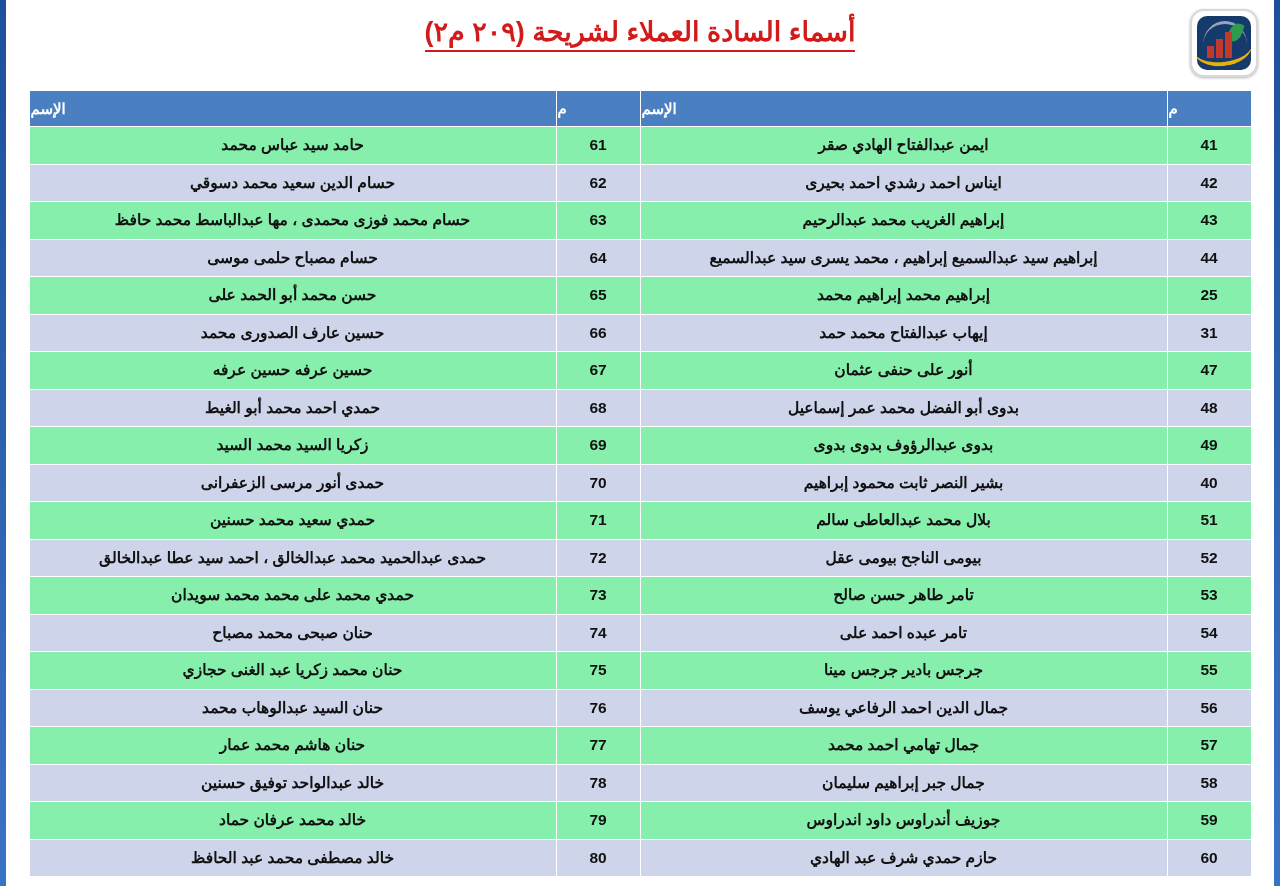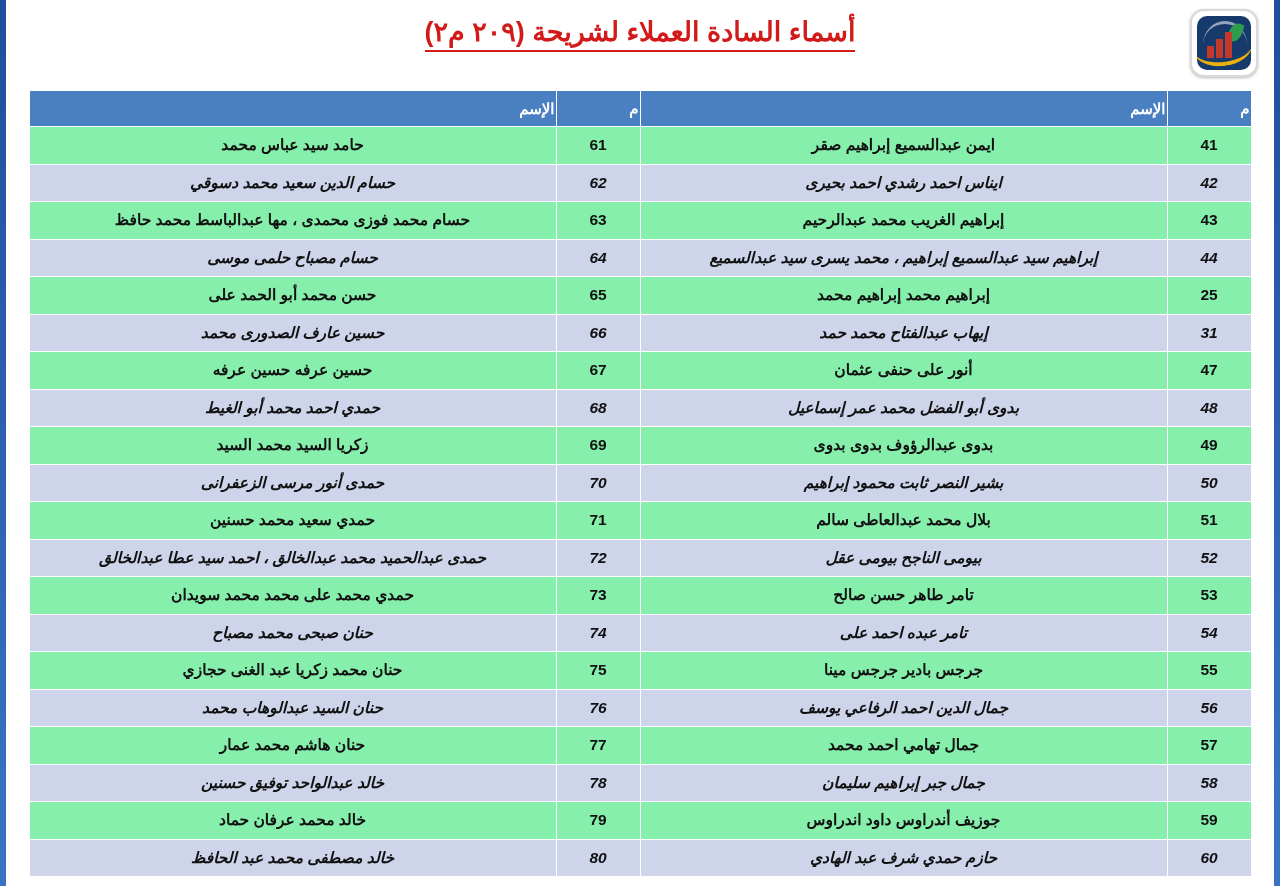--- a/index.html
+++ b/index.html
@@ -129,37 +129,37 @@
   table.list col.c-num { width: 84px; }
   table.list col.c-name { width: 527px; }
 
   table.list thead th {
     background: #4a7fc1;
     color: #ffffff;
     font-size: 15px;
     font-weight: bold;
     height: 33px;
     border: 1px solid #ffffff;
-    text-align: right;
+    text-align: left;
     vertical-align: middle;
   }
   table.list tbody td {
     height: 36.5px;
     border: 1px solid #ffffff;
     text-align: center;
     vertical-align: middle;
     font-size: 15.5px;
     color: #111111;
     font-weight: bold;
     padding: 0 6px;
     white-space: nowrap;
     overflow: hidden;
   }
   tbody tr.odd td  { background: #86efac; }
-  tbody tr.even td { background: #ced5ea; font-style: italic; }
+  tbody tr.even td { background: #ced5ea; }
   td.num { font-size: 16px; }
   td.name { font-weight: bold; }
 </style>
 </head>
 <body>
 
 <div class="page">
   <div class="edge left"></div>
   <div class="edge right"></div>
 
@@ -192,21 +192,21 @@
       <tr>
         <th>م</th>
         <th>الإسم</th>
         <th>م</th>
         <th>الإسم</th>
       </tr>
     </thead>
     <tbody id="tbody">
         <tr class="odd">
           <td class="num">41</td>
-          <td class="name">ايمن عبدالسميع إبراهيم صقر</td>
+          <td class="name">ايمن عبدالفتاح الهادي صقر</td>
           <td class="num">61</td>
           <td class="name">حامد سيد عباس محمد</td>
         </tr>
         <tr class="even">
           <td class="num">42</td>
           <td class="name">ايناس احمد رشدي احمد بحيرى</td>
           <td class="num">62</td>
           <td class="name">حسام الدين سعيد محمد دسوقي</td>
         </tr>
         <tr class="odd">
@@ -245,21 +245,21 @@
           <td class="num">68</td>
           <td class="name">حمدي احمد محمد أبو الغيط</td>
         </tr>
         <tr class="odd">
           <td class="num">49</td>
           <td class="name">بدوى عبدالرؤوف بدوى بدوى</td>
           <td class="num">69</td>
           <td class="name">زكريا السيد محمد السيد</td>
         </tr>
         <tr class="even">
-          <td class="num">50</td>
+          <td class="num">40</td>
           <td class="name">بشير النصر ثابت محمود إبراهيم</td>
           <td class="num">70</td>
           <td class="name">حمدى أنور مرسى الزعفرانى</td>
         </tr>
         <tr class="odd">
           <td class="num">51</td>
           <td class="name">بلال محمد عبدالعاطى سالم</td>
           <td class="num">71</td>
           <td class="name">حمدي سعيد محمد حسنين</td>
         </tr>

